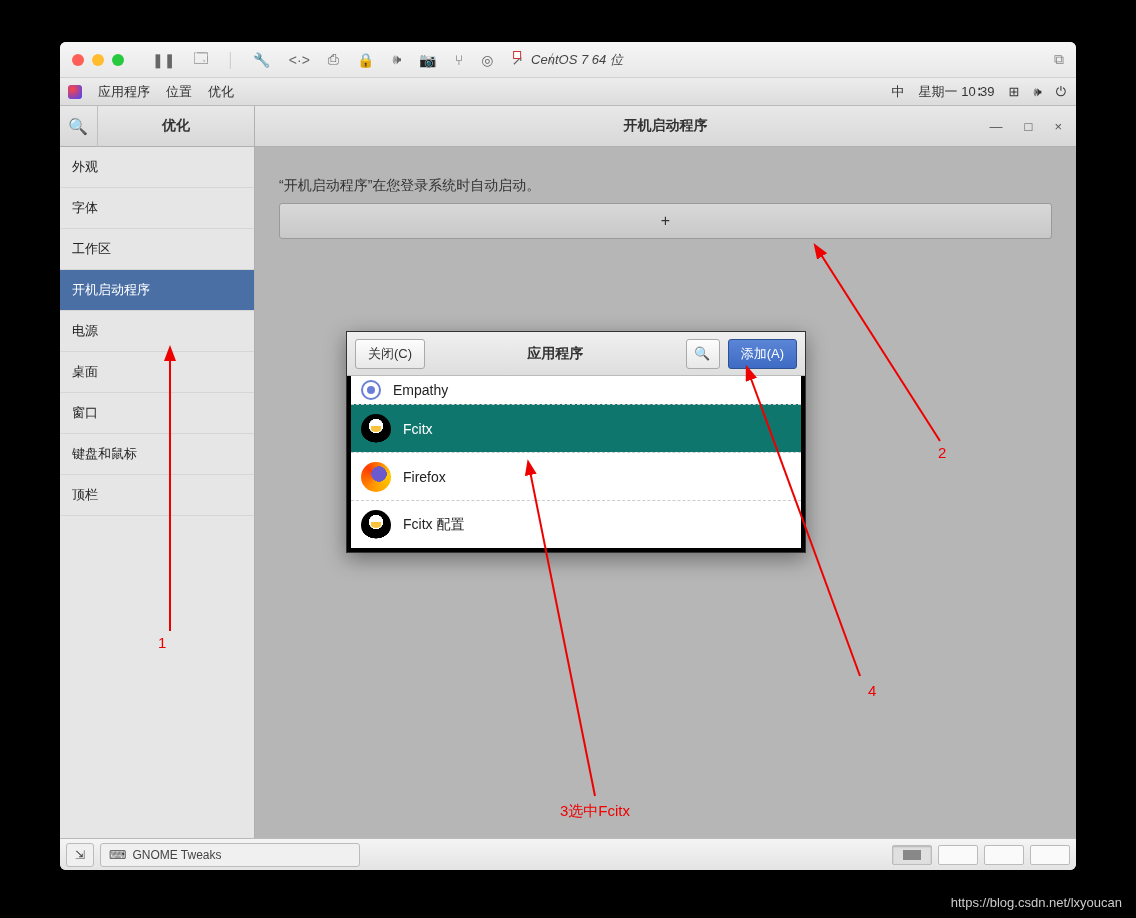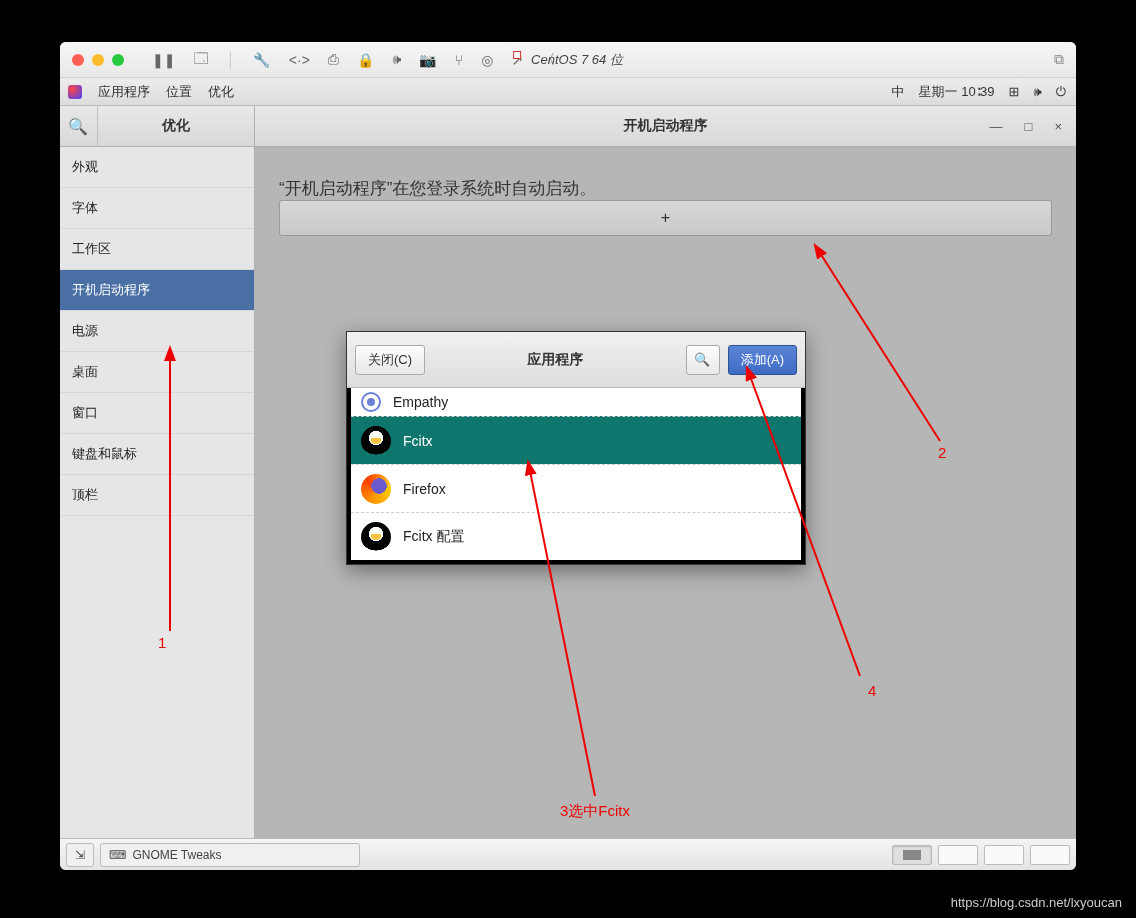--- a/index.html
+++ b/index.html
@@ -33,26 +33,26 @@
   .th-right{flex:1; background:linear-gradient(#e8e8e8,#d8d8d8); border-bottom:1px solid #b0b0b0; display:flex; align-items:center; position:relative;}
   .th-right .title{position:absolute;left:50%;transform:translateX(-50%);font-weight:bold;font-size:14px;color:#333;}
   .th-right .winbtns{margin-left:auto;display:flex;gap:22px;padding-right:14px;color:#555;font-size:13px;}
   
   .tweaks-body { position:absolute; left:0; top:41px; right:0; bottom:0; display:flex;}
   .sidebar { width:195px; background:#e6e6e6; border-right:1px solid #b0b0b0;}
   .sidebar .item{height:41px;display:flex;align-items:center;padding-left:12px;font-size:13px;color:#222;border-bottom:1px solid #d6d6d6;cursor:pointer;}
   .sidebar .item.sel{background:#4a6fa5;color:#fff;}
   
   .content { flex:1; background:#b6b6b6; padding:30px 24px; position:relative;}
-  .hint{font-size:17px;color:#333;margin-bottom:0;}
+  .hint{font-size:14px;color:#333;margin-bottom:8px;}
   .add-btn{width:100%;height:36px;background:linear-gradient(#d8d8d8,#c8c8c8);border:1px solid #9a9a9a;border-radius:3px;display:flex;align-items:center;justify-content:center;color:#333;font-size:16px;cursor:pointer;}
   
   
   .dialog { position:absolute; left:286px; top:225px; width:460px; background:#fff; border:1px solid #333; box-shadow:0 6px 20px rgba(0,0,0,0.4);}
-  .dlg-hdr{height:56px;background:linear-gradient(#f0f0f0,#dedede);border-bottom:1px solid #bbb;display:flex;align-items:center;padding:0 8px;gap:8px;}
+  .dlg-hdr{height:44px;background:linear-gradient(#f0f0f0,#dedede);border-bottom:1px solid #bbb;display:flex;align-items:center;padding:0 8px;gap:8px;}
   .dlg-btn{height:30px;padding:0 12px;background:linear-gradient(#fdfdfd,#e8e8e8);border:1px solid #aaa;border-radius:3px;font-size:13px;color:#333;display:flex;align-items:center;cursor:pointer;}
   .dlg-btn.primary{background:linear-gradient(#5b85d6,#3e6bc4);color:#fff;border-color:#2d5191;}
   .dlg-btn.icon{width:34px;justify-content:center;padding:0;}
   .dlg-title{flex:1;text-align:center;font-weight:bold;font-size:14px;color:#333;}
   .dlg-list{background:#fff;border-left:4px solid #000;border-right:4px solid #000;border-bottom:4px solid #000;}
   .app-row{height:48px;display:flex;align-items:center;padding:0 8px;gap:10px;font-size:14px;color:#222;border-top:1px dashed #ccc;cursor:pointer;}
   .app-row:first-child{border-top:none;height:28px;}
   .app-row.sel{background:#0f766e;color:#fff;}
   .app-ico{width:34px;height:34px;display:flex;align-items:center;justify-content:center;font-size:22px;}
   .app-row:first-child .app-ico{width:24px;height:24px;font-size:16px;}

